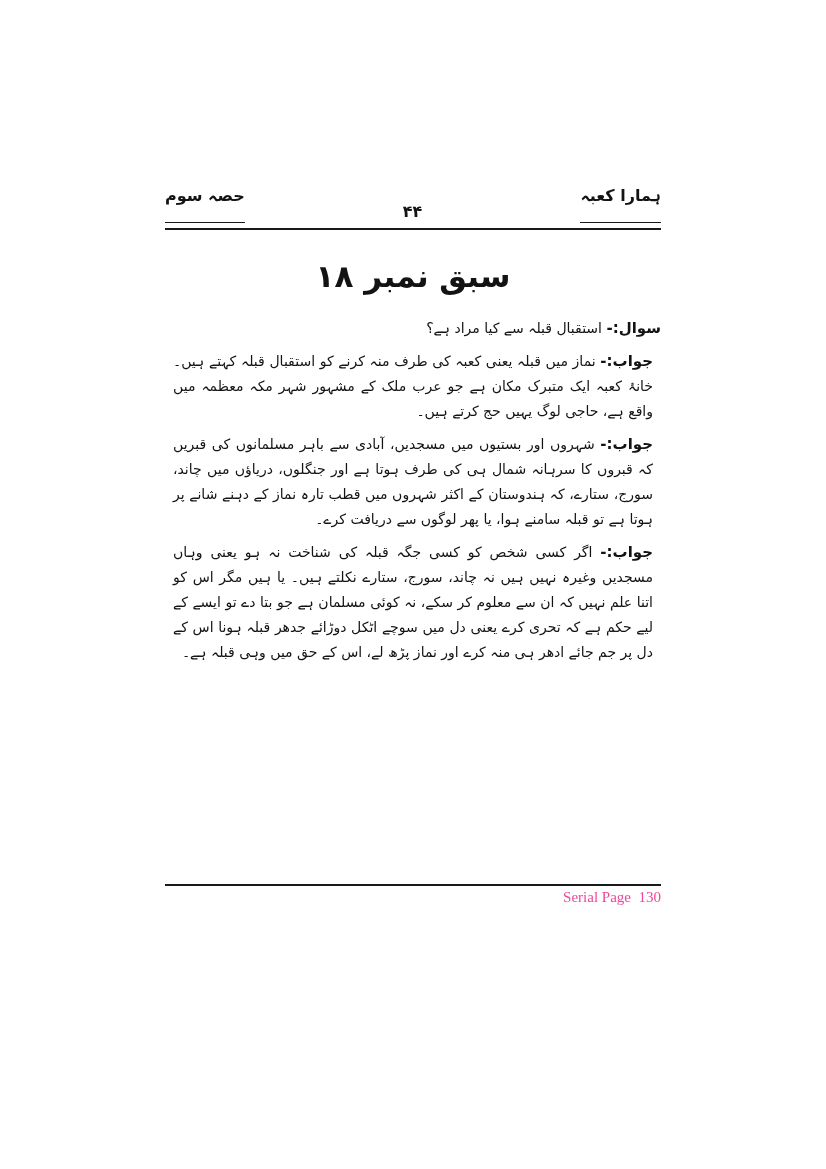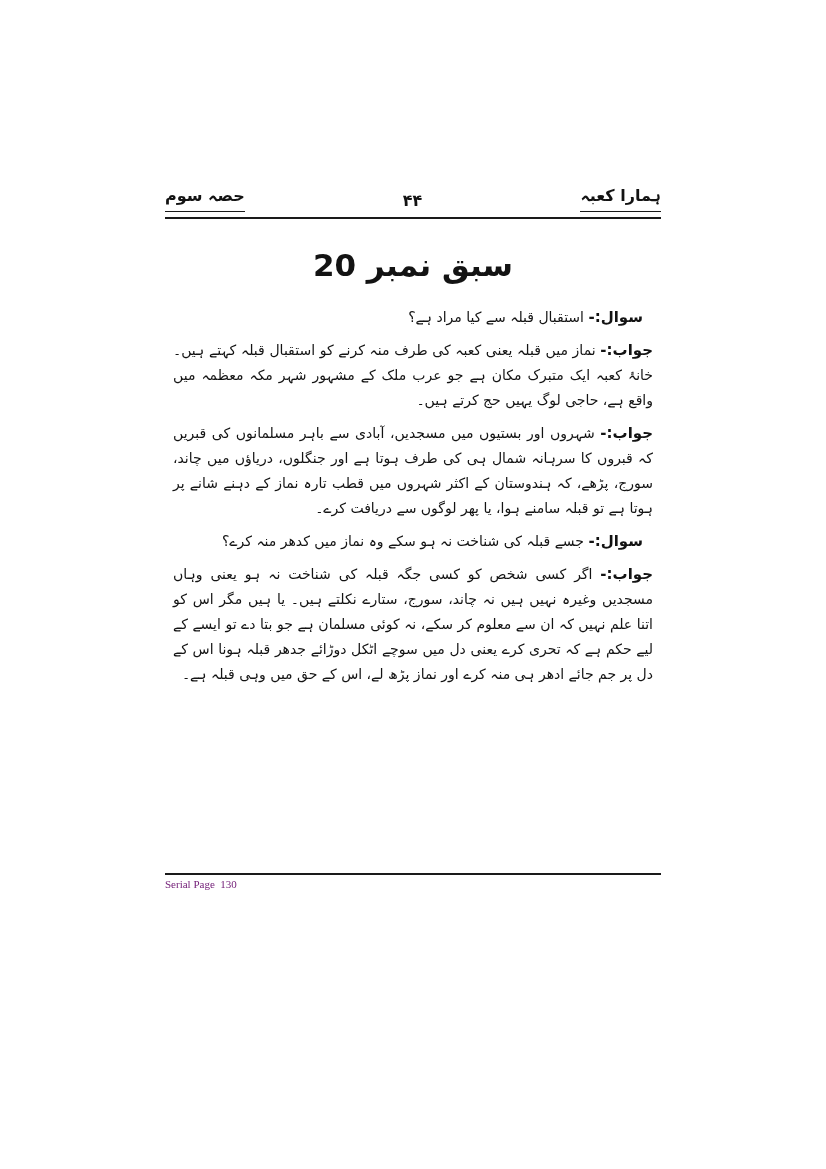--- a/index.html
+++ b/index.html
@@ -19,21 +19,21 @@
   
   .running-header {
     display: flex;
     justify-content: space-between;
     align-items: flex-end;
     font-size: 16px;
     font-weight: bold;
     padding-bottom: 5px;
     border-bottom: 2px solid #1a1a1a;
   }
-  .running-header .edge { border-bottom: 1px solid #1a1a1a; padding-bottom: 6px; }
+  .running-header .edge { border-bottom: 1px solid #1a1a1a; padding-bottom: 17px; }
   .running-header .page-num { font-size: 16px; border-bottom: none; transform: translateY(-2px); }
   
   .lesson-title {
     text-align: center;
     font-size: 31px;
     font-weight: bold;
     margin-top: 26px;
     line-height: 1.3;
   }
   .lesson-subtitle-wrap { margin-top: 16px; width: fit-content; }
@@ -41,77 +41,73 @@
     font-size: 21px;
     font-weight: bold;
     line-height: 1.3;
   }
   .flourish { display: block; margin-top: 1px; }
   
   .content { margin-top: 20px; min-height: 560px; }
   .q-line {
     font-size: 14px;
     line-height: 25px;
-    margin: 3px 18px 0 0;
+    margin: 3px 0 0 0;
     text-align: right;
   }
   .a-para {
     font-size: 14px;
     line-height: 25px;
     margin: 8px;
     text-align: justify;
   }
   .qa-label { font-weight: bold; font-size: 15px; }
   
   .footer {
     margin-top: 8px;
     border-top: 2px solid #1a1a1a;
     padding-top: 3px;
     direction: ltr;
-    text-align: left;
+    text-align: right;
     font-family: "Liberation Serif", "DejaVu Serif", serif;
-    font-size: 11px;
+    font-size: 15px;
     white-space: pre;
-    color: #701a75;
+    color: #ec4899;
   }
 </style>
 </head>
 <body>
 
 <div class="page">
 
   <div class="running-header">
     <span class="edge">ہمارا کعبہ</span>
     <span class="page-num">۴۴</span>
     <span class="edge">حصہ سوم</span>
   </div>
 
-  <div class="lesson-title">سبق نمبر 20</div>
+  <div class="lesson-title">سبق نمبر ۱۸</div>
 
 
   <div class="content">
 
     <p class="q-line">
       <span class="qa-label">سوال:-</span>
       <span>استقبال قبلہ سے کیا مراد ہے؟</span>
     </p>
     <p class="a-para">
       <span class="qa-label">جواب:-</span>
       <span>نماز میں قبلہ یعنی کعبہ کی طرف منہ کرنے کو استقبال قبلہ کہتے ہیں۔ خانۂ کعبہ ایک متبرک مکان ہے جو عرب ملک کے مشہور شہر مکہ معظمہ میں واقع ہے، حاجی لوگ یہیں حج کرتے ہیں۔</span>
     </p>
 
     <p class="a-para">
       <span class="qa-label">جواب:-</span>
-      <span>شہروں اور بستیوں میں مسجدیں، آبادی سے باہر مسلمانوں کی قبریں کہ قبروں کا سرہانہ شمال ہی کی طرف ہوتا ہے اور جنگلوں، دریاؤں میں چاند، سورج، پڑھے، کہ ہندوستان کے اکثر شہروں میں قطب تارہ نماز کے دہنے شانے پر ہوتا ہے تو قبلہ سامنے ہوا، یا پھر لوگوں سے دریافت کرے۔</span>
+      <span>شہروں اور بستیوں میں مسجدیں، آبادی سے باہر مسلمانوں کی قبریں کہ قبروں کا سرہانہ شمال ہی کی طرف ہوتا ہے اور جنگلوں، دریاؤں میں چاند، سورج، ستارے، کہ ہندوستان کے اکثر شہروں میں قطب تارہ نماز کے دہنے شانے پر ہوتا ہے تو قبلہ سامنے ہوا، یا پھر لوگوں سے دریافت کرے۔</span>
     </p>
 
-    <p class="q-line">
-      <span class="qa-label">سوال:-</span>
-      <span>جسے قبلہ کی شناخت نہ ہو سکے وہ نماز میں کدھر منہ کرے؟</span>
-    </p>
     <p class="a-para">
       <span class="qa-label">جواب:-</span>
       <span>اگر کسی شخص کو کسی جگہ قبلہ کی شناخت نہ ہو یعنی وہاں مسجدیں وغیرہ نہیں ہیں نہ چاند، سورج، ستارے نکلتے ہیں۔ یا ہیں مگر اس کو اتنا علم نہیں کہ ان سے معلوم کر سکے، نہ کوئی مسلمان ہے جو بتا دے تو ایسے کے لیے حکم ہے کہ تحری کرے یعنی دل میں سوچے اٹکل دوڑائے جدھر قبلہ ہونا اس کے دل پر جم جائے ادھر ہی منہ کرے اور نماز پڑھ لے، اس کے حق میں وہی قبلہ ہے۔</span>
     </p>
 
 
 
   </div>
 
   <div class="footer">Serial Page  130</div>

